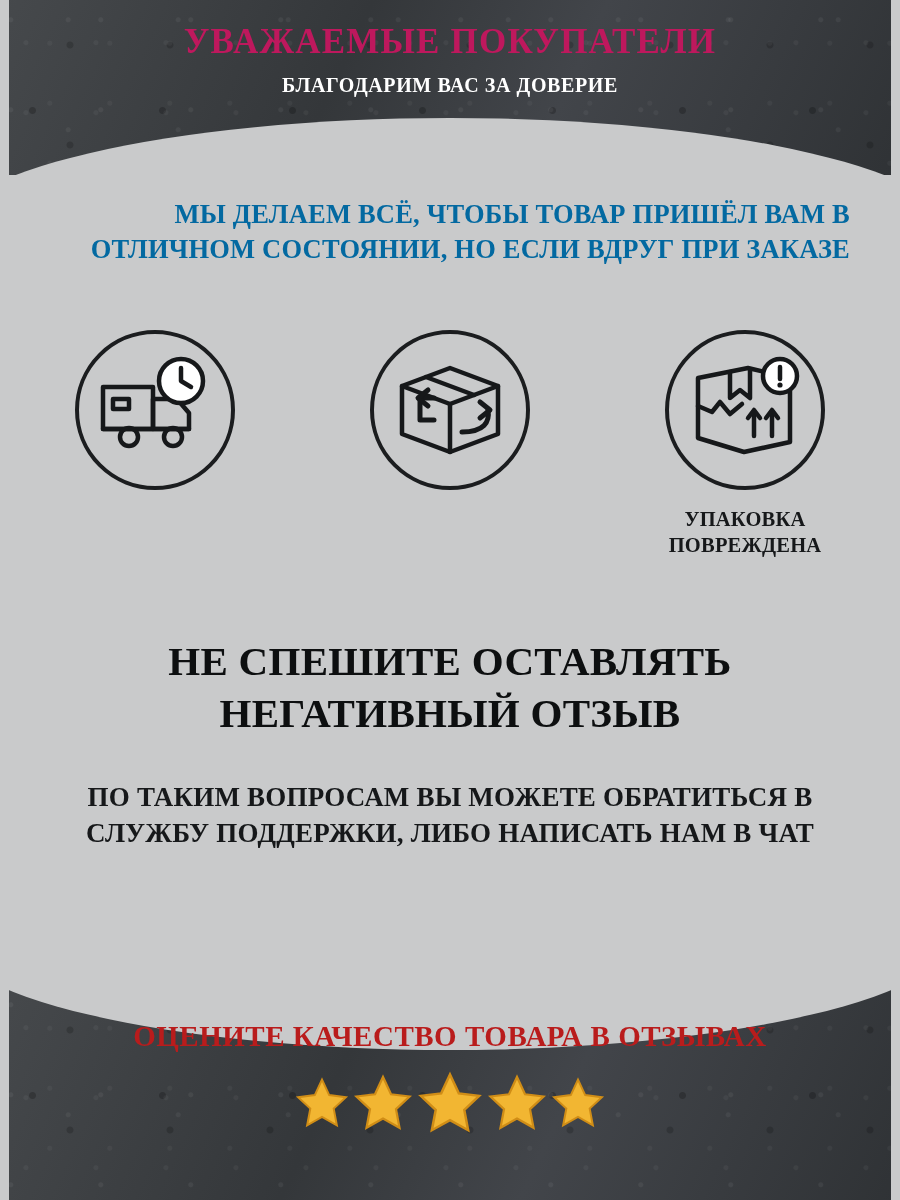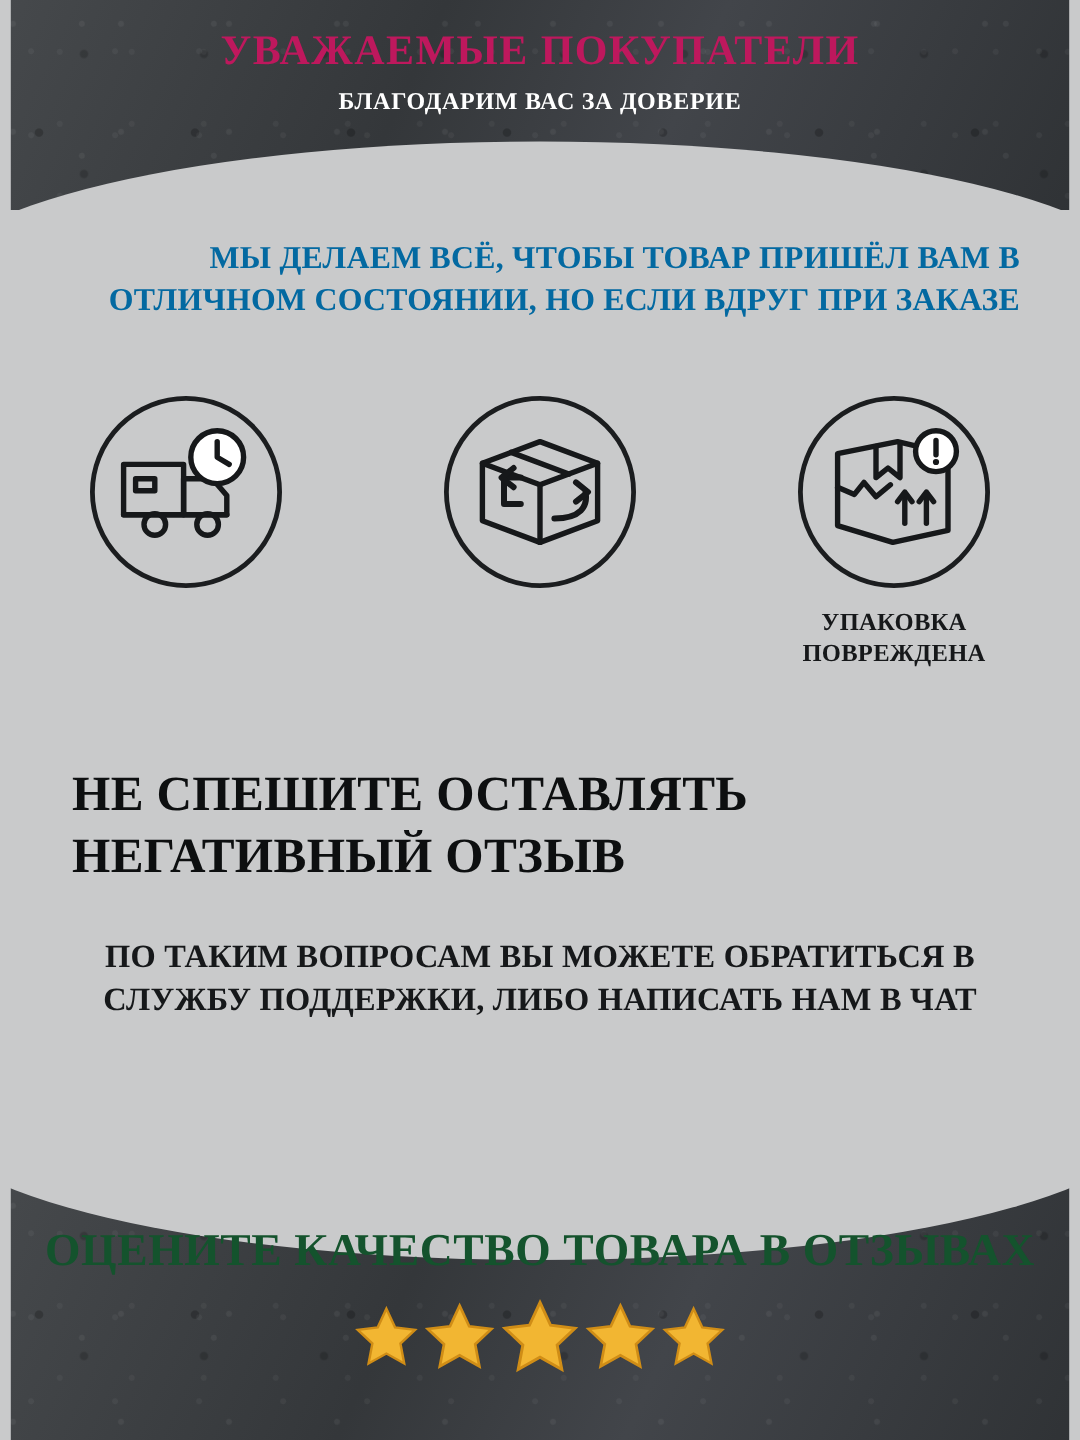--- a/index.html
+++ b/index.html
@@ -154,21 +154,21 @@
     text-transform: uppercase;
     letter-spacing: 0.2px;
   }
 
   
   .headline {
     position: absolute;
     top: 635px;
     left: 60px;
     width: 780px;
-    text-align: left;
+    text-align: center;
     font-size: 41px;
     font-weight: bold;
     line-height: 1.28;
     color: #0d0f10;
     text-transform: uppercase;
     letter-spacing: 0.3px;
   }
 
   
   .support {
@@ -188,24 +188,24 @@
   
   .footer {
     position: absolute;
     top: 1018px;
     left: 0;
     width: 900px;
     text-align: center;
     z-index: 5;
   }
   .footer-text {
-    font-size: 38px;
+    font-size: 29px;
     font-weight: bold;
     line-height: 1.3;
-    color: #14532d;
+    color: #b91c1c;
     text-transform: uppercase;
     letter-spacing: 0.5px;
   }
   .stars {
     margin-top: 14px;
     display: flex;
     justify-content: center;
     align-items: center;
     gap: 4px;
   }

